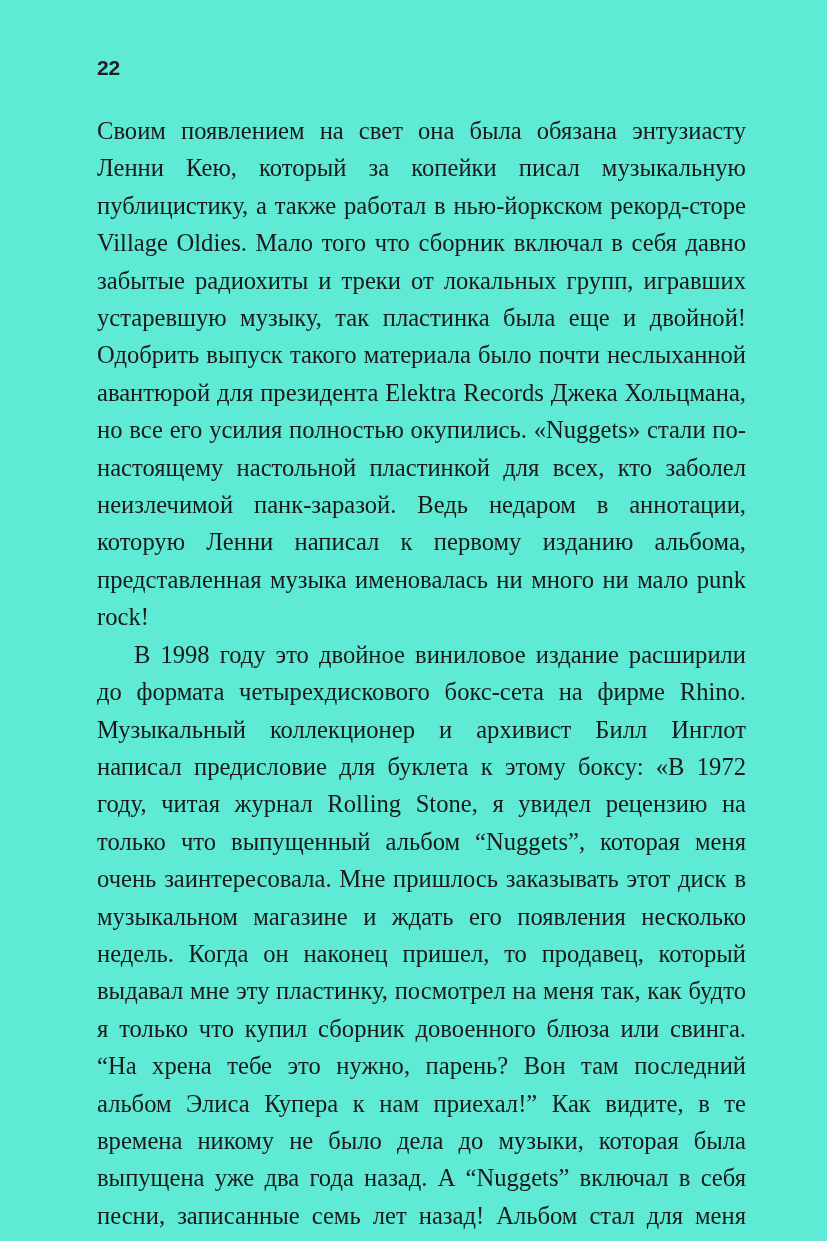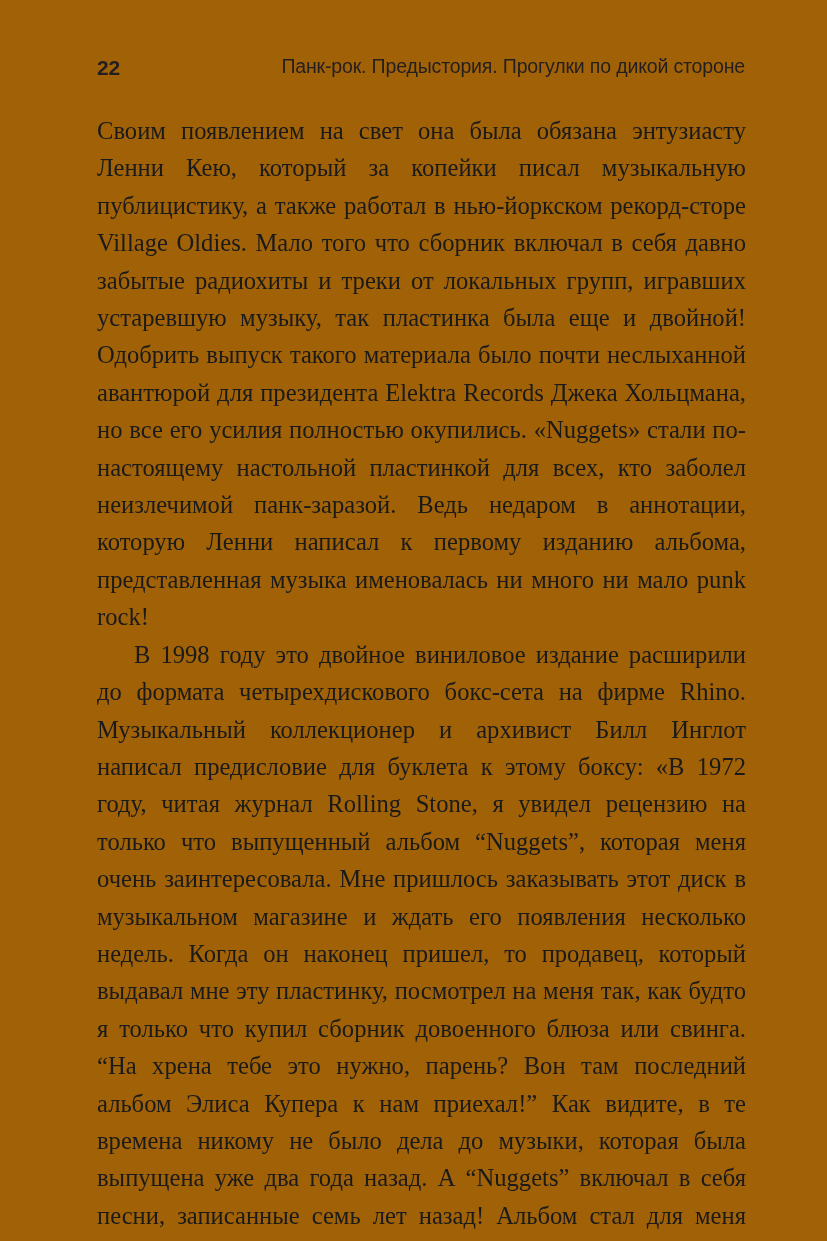--- a/index.html
+++ b/index.html
@@ -4,21 +4,21 @@
 <style>
   html, body {
     margin: 0;
     padding: 0;
     background: #ffffff;
   }
   .page {
     position: relative;
     width: 827px;
     height: 1241px;
-    background: #a16207;
+    background: #5eead4;
     overflow: hidden;
     box-sizing: border-box;
   }
   .running-head {
     position: absolute;
     left: 97px;
     top: 52px;
     width: 648px;
     height: 30px;
     display: flex;
@@ -68,21 +68,20 @@
     text-align-last: justify;
   }
 </style>
 </head>
 <body>
 
 <div class="page">
 
   <div class="running-head">
     <span class="folio">22</span>
-    <span class="head-title">Панк-рок. Предыстория. Прогулки по дикой стороне</span>
   </div>
 
   <div class="text-block">
     <p class="para justify-last">Своим появлением на свет она была обязана энтузиасту Ленни Кею, который за копейки писал музыкальную публицистику, а также работал в нью-йоркском рекорд-сторе Village Oldies. Мало того что сборник включал в себя давно забытые радиохиты и треки от локальных групп, игравших устаревшую музыку, так пластинка была еще и двойной! Одобрить выпуск такого материала было почти неслыханной авантюрой для президента Elektra Records Джека Хольцмана, но все его усилия полностью окупились. «Nuggets» стали по-настоящему настольной пластинкой для всех, кто заболел неизлечимой панк-заразой. Ведь недаром в аннотации, которую Ленни написал к первому изданию альбома, представленная музыка именовалась ни много ни мало punk rock!</p>
     <p class="para justify-last">В 1998 году это двойное виниловое издание расширили до формата четырехдискового бокс-сета на фирме Rhino. Музыкальный коллекционер и архивист Билл Инглот написал предисловие для буклета к этому боксу: «В 1972 году, читая журнал Rolling Stone, я увидел рецензию на только что выпущенный альбом “Nuggets”, которая меня очень заинтересовала. Мне пришлось заказывать этот диск в музыкальном магазине и ждать его появления несколько недель. Когда он наконец пришел, то продавец, который выдавал мне эту пластинку, посмотрел на меня так, как будто я только что купил сборник довоенного блюза или свинга. “На хрена тебе это нужно, парень? Вон там последний альбом Элиса Купера к нам приехал!” Как видите, в те времена никому не было дела до музыки, которая была выпущена уже два года назад. А “Nuggets” включал в себя песни, записанные семь лет назад! Альбом стал для меня настоящим откровением. Вы должны понимать, что в те времена не было никаких фан-клубов гаражного панка, никаких фэнзинов, откуда можно было бы выцепить какую-либо информацию, никаких официальных встреч и съездов любителей — всю коллекцию сорокапяток вы просто собирали наугад в разделе комиссионных товаров в любом музыкальном магазине. Тогда до меня и дошло, что музыка не обязательно должна быть новой, известной и популярной. Отсутствие коммерческого успеха гаражные груп-</p>
   </div>
 
 </div>
 
 </body></html>

